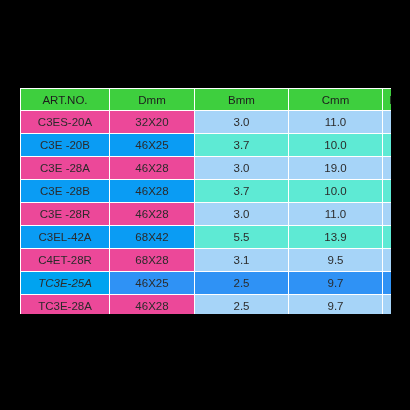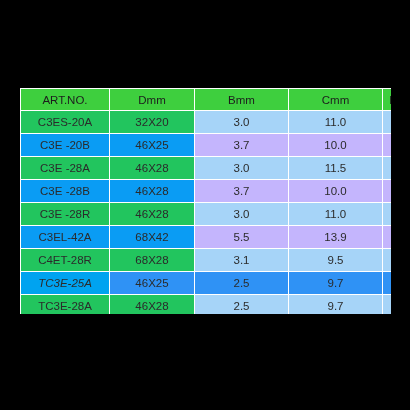--- a/index.html
+++ b/index.html
@@ -62,29 +62,29 @@
   }
 
   
   col.c-art { width: 88px; }
   col.c-d   { width: 84px; }
   col.c-b   { width: 93px; }
   col.c-c   { width: 93px; }
   col.c-l   { width: 38px; }
 
   
-  tr.row-normal td            { background: #22c55e; }
+  tr.row-normal td            { background: #ec4899; }
   tr.row-normal td.col-b,
   tr.row-normal td.col-c,
   tr.row-normal td.col-l      { background: #a6d4f8; }
 
   tr.row-hl td                { background: #0a9cf4; }
   tr.row-hl td.col-b,
   tr.row-hl td.col-c,
-  tr.row-hl td.col-l          { background: #c4b5fd; }
+  tr.row-hl td.col-l          { background: #5eead4; }
 
   
   tr.row-hl-split td.col-art  { background: #00a3f0; font-style: italic; }
   tr.row-hl-split td.col-d    { background: #2f92f5; }
   tr.row-hl-split td.col-b,
   tr.row-hl-split td.col-c,
   tr.row-hl-split td.col-l    { background: #2f92f5; }
 
   td.col-art {
     text-align: left;
@@ -127,21 +127,21 @@
             <td class="col-art">C3E -20B</td>
             <td class="col-d">46X25</td>
             <td class="col-b">3.7</td>
             <td class="col-c">10.0</td>
             <td class="col-l">33</td>
           </tr>
           <tr class="row-normal">
             <td class="col-art">C3E -28A</td>
             <td class="col-d">46X28</td>
             <td class="col-b">3.0</td>
-            <td class="col-c">11.5</td>
+            <td class="col-c">19.0</td>
             <td class="col-l">33</td>
           </tr>
           <tr class="row-hl">
             <td class="col-art">C3E -28B</td>
             <td class="col-d">46X28</td>
             <td class="col-b">3.7</td>
             <td class="col-c">10.0</td>
             <td class="col-l">33</td>
           </tr>
           <tr class="row-normal">

